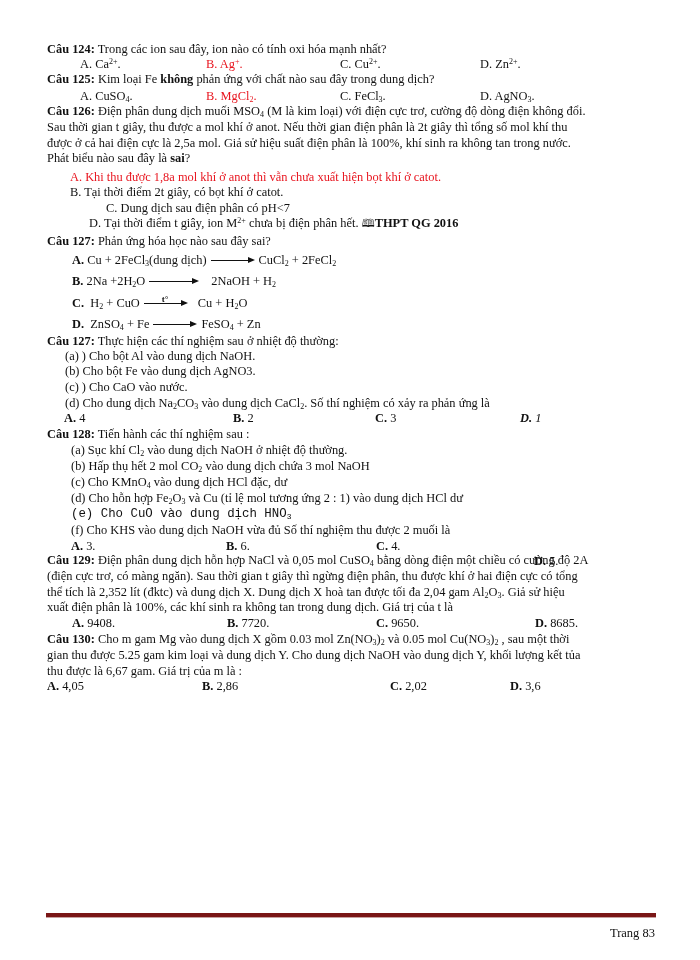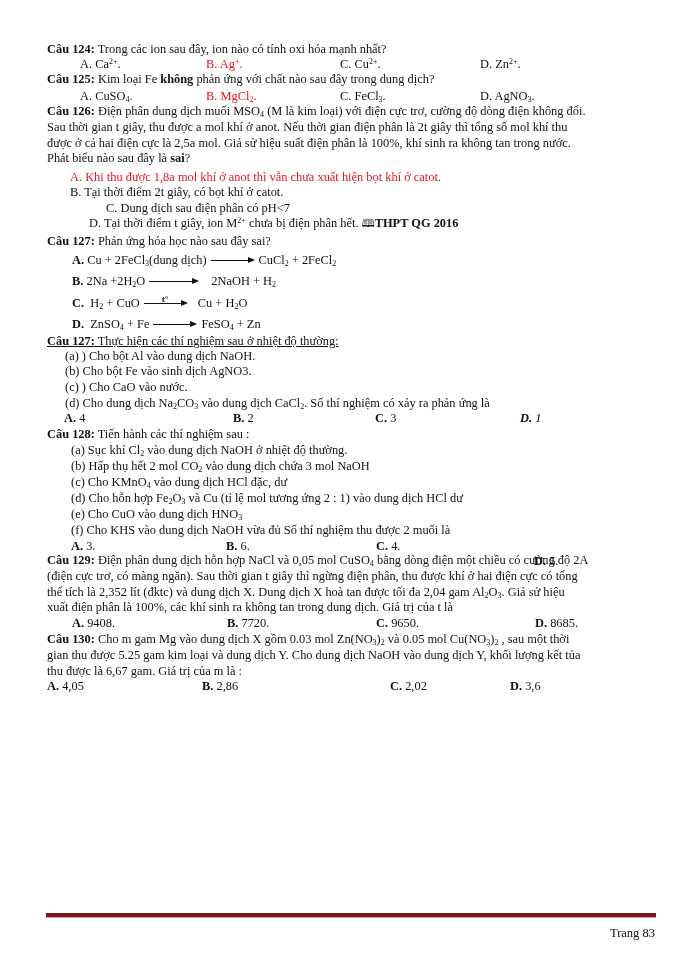--- a/index.html
+++ b/index.html
@@ -75,44 +75,44 @@
   </div>
   <div class="opt" style="left:72px;top:296px;">
     <span class="b">C.</span>&nbsp; <span>H</span><sub>2</sub><span> + CuO</span><span class="arrow" style="margin-right:10px;"><span class="heat">t°</span></span><span>Cu + H</span><sub>2</sub><span>O</span>
   </div>
   <div class="opt" style="left:72px;top:317px;">
     <span class="b">D.</span>&nbsp; <span>ZnSO</span><sub>4</sub><span> + Fe</span><span class="arrow"></span><span>FeSO</span><sub>4</sub><span> + Zn</span>
   </div>
 </div>
 
 <div>
-  <div class="line" style="left:47px;top:334px;text-decoration:underline;">
+  <div class="line" style="left:47px;top:334px;">
     <span class="q">Câu 127:</span><span> Thực hiện  các thí nghiệm sau ở nhiệt  độ thường:</span>
   </div>
   <div class="line" style="left:65px;top:349px;">(a) ) Cho bột Al vào dung  dịch  NaOH.</div>
-  <div class="line" style="left:65px;top:364px;">(b) Cho bột Fe vào sinh  dịch  AgNO3.</div>
+  <div class="line" style="left:65px;top:364px;">(b) Cho bột Fe vào dung  dịch  AgNO3.</div>
   <div class="line" style="left:65px;top:380px;">(c) ) Cho CaO vào nước.</div>
   <div class="line" style="left:65px;top:396px;">
     <span>(d) Cho dung  dịch  Na</span><sub>2</sub><span>CO</span><sub>3</sub><span> vào dung  dịch  CaCl</span><sub>2</sub><span>.  Số thí nghiệm có xảy ra phản ứng là</span>
   </div>
   <div class="opt" style="left:64px;top:411px;"><span class="b">A.</span><span> 4</span></div>
   <div class="opt" style="left:233px;top:411px;"><span class="b">B.</span><span> 2</span></div>
   <div class="opt" style="left:375px;top:411px;"><span class="b">C.</span><span> 3</span></div>
   <div class="opt" style="left:520px;top:411px;font-style:italic;"><span class="b">D.</span><span> 1</span></div>
 </div>
 
 <div>
   <div class="line" style="left:47px;top:427px;">
     <span class="q">Câu 128:</span><span> Tiến  hành các thí  nghiệm  sau :</span>
   </div>
   <div class="line" style="left:71px;top:443px;"><span>(a)  Sục khí Cl</span><sub>2</sub><span> vào dung  dịch NaOH ở nhiệt độ thường.</span></div>
   <div class="line" style="left:71px;top:459px;"><span>(b)  Hấp thụ hết 2 mol  CO</span><sub>2</sub><span> vào dung  dịch  chứa 3 mol  NaOH</span></div>
   <div class="line" style="left:71px;top:475px;"><span>(c)  Cho KMnO</span><sub>4</sub><span> vào dung  dịch  HCl đặc, dư</span></div>
   <div class="line" style="left:71px;top:491px;"><span>(d)  Cho hỗn hợp Fe</span><sub>2</sub><span>O</span><sub>3</sub><span> và Cu (tỉ lệ mol tương ứng 2 : 1) vào dung  dịch HCl dư</span></div>
-  <div class="line" style="left:71px;top:507px;"><span>(e)  Cho CuO vào dung  dịch HNO</span><sub>3</sub></div>
+  <div class="line" style="left:71px;top:507px;font-family:Liberation Mono, monospace;"><span>(e)  Cho CuO vào dung  dịch HNO</span><sub>3</sub></div>
   <div class="line" style="left:71px;top:523px;">(f)  Cho KHS vào dung  dịch NaOH vừa đủ Số thí  nghiệm thu  được 2 muối  là</div>
   <div class="opt" style="left:71px;top:539px;"><span class="b">A.</span><span> 3.</span></div>
   <div class="opt" style="left:226px;top:539px;"><span class="b">B.</span><span> 6.</span></div>
   <div class="opt" style="left:376px;top:539px;"><span class="b">C.</span><span> 4.</span></div>
   <div class="opt" style="left:534px;top:526px;margin-top:28px;"><span class="b">D.</span><span> 5.</span></div>
 </div>
 
 <div>
   <div class="line" style="left:47px;top:553px;">
     <span class="q">Câu 129:</span><span> Điện phân dung  dịch  hỗn hợp NaCl và 0,05 mol  CuSO</span><sub>4</sub><span> bằng dòng điện một chiều có cường độ 2A</span>

